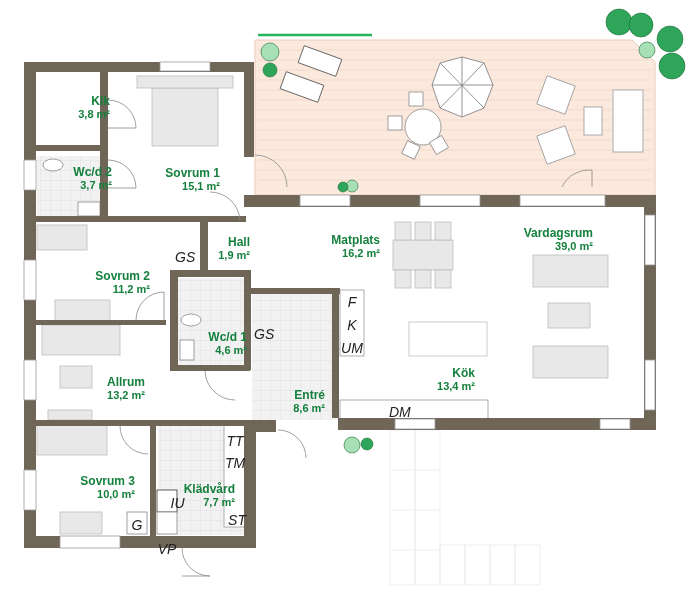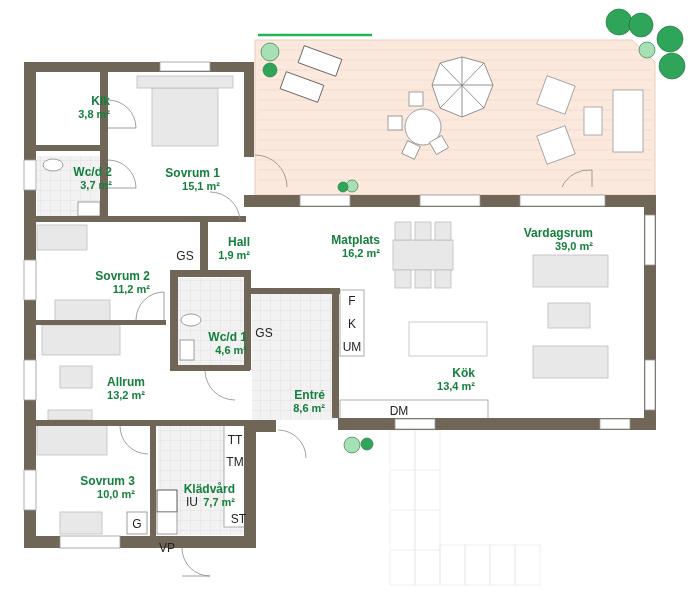--- a/index.html
+++ b/index.html
@@ -1,21 +1,21 @@
 <!DOCTYPE html>
 <html><head>
 <meta charset="utf-8">
 <style>
   html, body { margin:0; padding:0; background:#ffffff; }
   body { width:700px; height:600px; position:relative; overflow:hidden; font-family:"Liberation Sans", sans-serif; }
   #plan { position:absolute; left:0; top:0; width:700px; height:600px; }
   .lbl { position:absolute; text-align:right; color:#15803d; line-height:1.1; }
   .lbl .name { font-weight:bold; font-size:12px; display:block; }
   .lbl .area { font-size:11px; display:block;font-weight:bold; }
-  .fx { position:absolute; font-size:12px; color:#222; text-align:center; }
+  .fx { position:absolute; font-size:14px; color:#222; text-align:center;font-style:italic; }
 </style>
 </head>
 <body>
 
 <svg id="plan" viewBox="0 0 700 600" xmlns="http://www.w3.org/2000/svg">
 
   <g>
     <polygon points="255,40 632,40 655,62 655,195 255,195" fill="#fbe9de" stroke="#e9cbbb" stroke-width="1"></polygon>
     <g stroke="#f0d6c6" stroke-width="0.7">
       <line x1="258" y1="50" x2="650" y2="50"></line>
@@ -263,15 +263,15 @@
 
 <span class="fx" style="left:175px;top:249px;width:20px;">GS</span>
 <span class="fx" style="left:254px;top:326px;width:20px;">GS</span>
 <span class="fx" style="left:340px;top:294px;width:24px;">F</span>
 <span class="fx" style="left:340px;top:317px;width:24px;">K</span>
 <span class="fx" style="left:340px;top:340px;width:24px;">UM</span>
 <span class="fx" style="left:365px;top:404px;width:20px;margin-left:24px;">DM</span>
 <span class="fx" style="left:224px;top:433px;width:22px;">TT</span>
 <span class="fx" style="left:224px;top:455px;width:22px;">TM</span>
 <span class="fx" style="left:224px;top:512px;width:22px;text-align:right;">ST</span>
-<span class="fx" style="left:157px;top:495px;width:41px;text-align:right;">IU</span>
+<span class="fx" style="left:157px;top:495px;width:41px;">IU</span>
 <span class="fx" style="left:157px;top:517px;width:20px;margin-top:24px;">VP</span>
 <span class="fx" style="left:127px;top:517px;width:20px;">G</span>
 
 </body></html>

